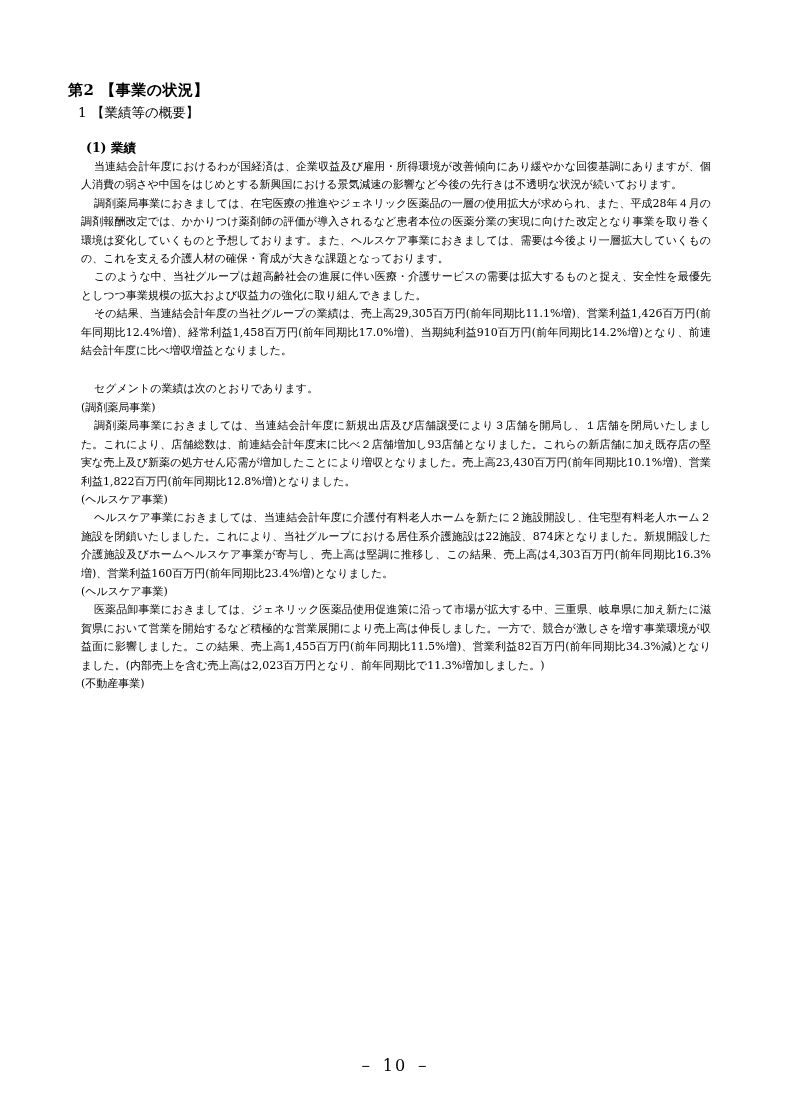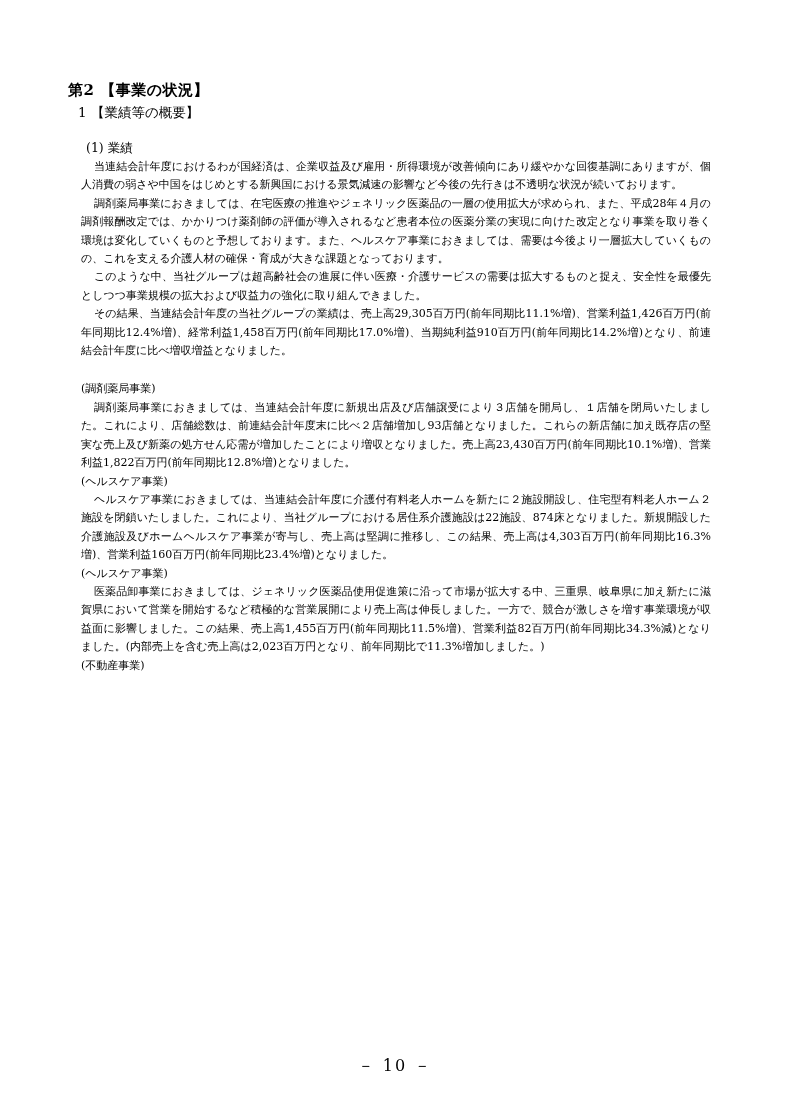--- a/index.html
+++ b/index.html
@@ -31,21 +31,21 @@
     margin: 0;
     font-size: 13.5px;
     font-weight: normal;
   }
   .subsection-title {
     position: absolute;
     left: 86px;
     top: 140px;
     margin: 0;
     font-size: 12.5px;
-    font-weight: normal;
+    font-weight: bold;
   }
   .body-text {
     position: absolute;
     left: 81px;
     top: 158px;
     width: 630px;
     font-size: 11px;
     line-height: 18.4px;
     text-align: justify;
     text-justify: inter-ideograph;
@@ -84,20 +84,21 @@
     <p class="indent1">当連結会計年度におけるわが国経済は、企業収益及び雇用・所得環境が改善傾向にあり緩やかな回復基調にありますが、個人消費の弱さや中国をはじめとする新興国における景気減速の影響など今後の先行きは不透明な状況が続いております。</p>
 
     <p class="indent1">調剤薬局事業におきましては、在宅医療の推進やジェネリック医薬品の一層の使用拡大が求められ、また、平成28年４月の調剤報酬改定では、かかりつけ薬剤師の評価が導入されるなど患者本位の医薬分業の実現に向けた改定となり事業を取り巻く環境は変化していくものと予想しております。また、ヘルスケア事業におきましては、需要は今後より一層拡大していくものの、これを支える介護人材の確保・育成が大きな課題となっております。</p>
 
     <p class="indent1">このような中、当社グループは超高齢社会の進展に伴い医療・介護サービスの需要は拡大するものと捉え、安全性を最優先としつつ事業規模の拡大および収益力の強化に取り組んできました。</p>
 
     <p class="indent1">その結果、当連結会計年度の当社グループの業績は、売上高29,305百万円(前年同期比11.1%増)、営業利益1,426百万円(前年同期比12.4%増)、経常利益1,458百万円(前年同期比17.0%増)、当期純利益910百万円(前年同期比14.2%増)となり、前連結会計年度に比べ増収増益となりました。</p>
 
     <div class="blank-line"></div>
 
+    <p class="indent1">セグメントの業績は次のとおりであります。</p>
 
     <p class="seg-heading">(調剤薬局事業)</p>
     <p class="indent1">調剤薬局事業におきましては、当連結会計年度に新規出店及び店舗譲受により３店舗を開局し、１店舗を閉局いたしました。これにより、店舗総数は、前連結会計年度末に比べ２店舗増加し93店舗となりました。これらの新店舗に加え既存店の堅実な売上及び新薬の処方せん応需が増加したことにより増収となりました。売上高23,430百万円(前年同期比10.1%増)、営業利益1,822百万円(前年同期比12.8%増)となりました。</p>
 
     <p class="seg-heading">(ヘルスケア事業)</p>
     <p class="indent1">ヘルスケア事業におきましては、当連結会計年度に介護付有料老人ホームを新たに２施設開設し、住宅型有料老人ホーム２施設を閉鎖いたしました。これにより、当社グループにおける居住系介護施設は22施設、874床となりました。新規開設した介護施設及びホームヘルスケア事業が寄与し、売上高は堅調に推移し、この結果、売上高は4,303百万円(前年同期比16.3%増)、営業利益160百万円(前年同期比23.4%増)となりました。</p>
 
     <p class="seg-heading">(ヘルスケア事業)</p>
     <p class="indent1">医薬品卸事業におきましては、ジェネリック医薬品使用促進策に沿って市場が拡大する中、三重県、岐阜県に加え新たに滋賀県において営業を開始するなど積極的な営業展開により売上高は伸長しました。一方で、競合が激しさを増す事業環境が収益面に影響しました。この結果、売上高1,455百万円(前年同期比11.5%増)、営業利益82百万円(前年同期比34.3%減)となりました。(内部売上を含む売上高は2,023百万円となり、前年同期比で11.3%増加しました。)</p>
 

